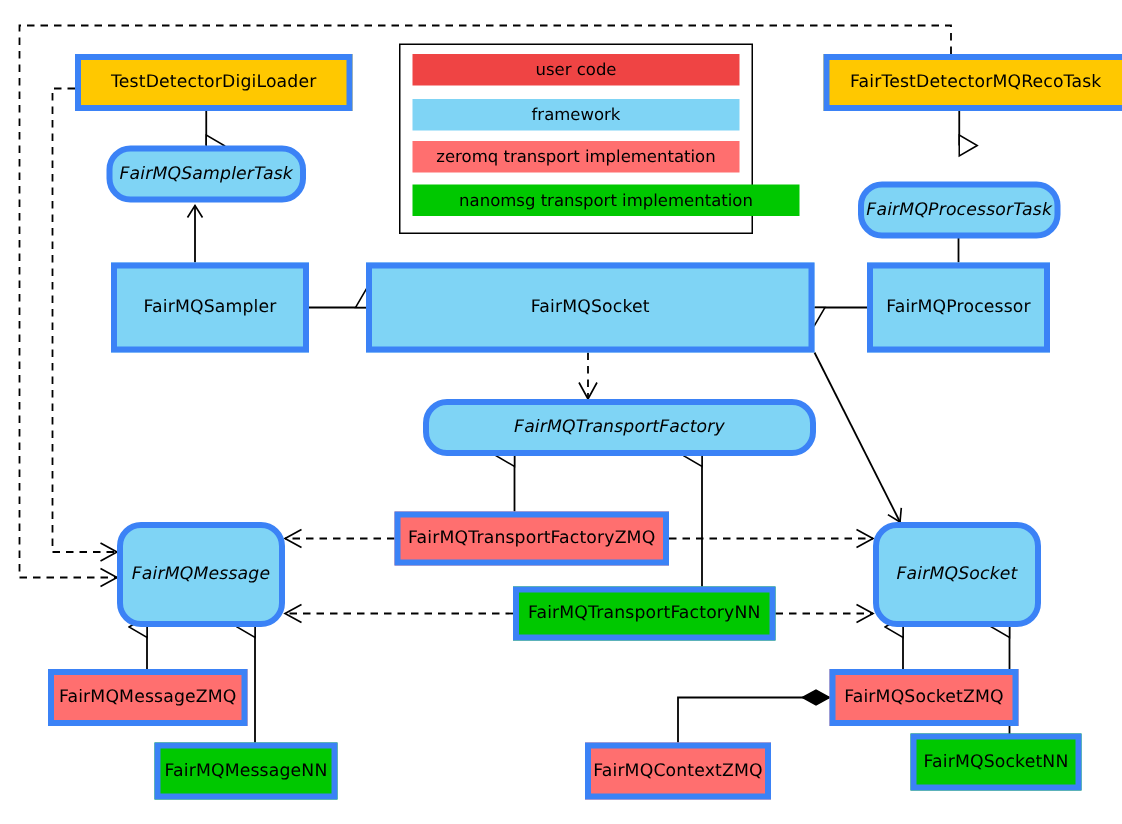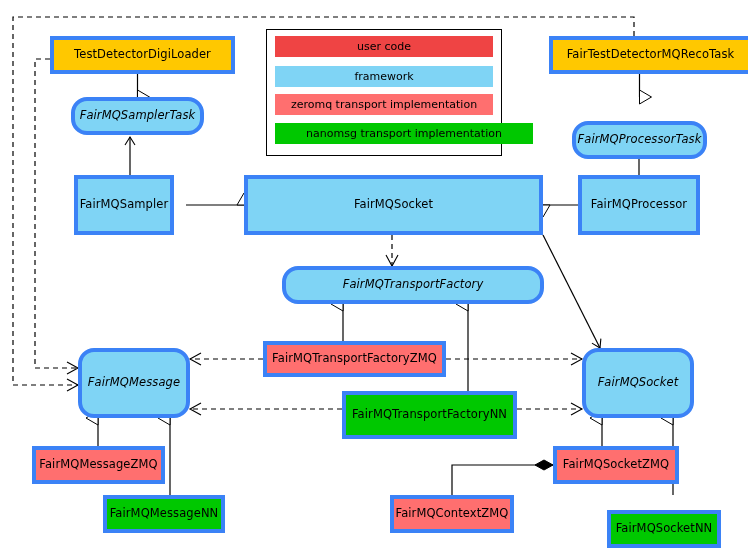--- a/index.html
+++ b/index.html
@@ -136,39 +136,39 @@
   <div class="legend-row" style="left:275px; top:123px; width:258px; height:21px; background:#00C800;">nanomsg transport implementation</div>
 
   <div class="node" style="left:50px; top:36px; width:185px; height:38px; background:#FFC800;">TestDetectorDigiLoader</div>
 
   <div class="node" style="left:533px; top:36px; width:203px; height:38px; background:#FFC800;margin-left:16px;">FairTestDetectorMQRecoTask</div>
 
   <div class="node abstract" style="left:71px; top:97px; width:133px; height:38px; background:#7FD4F5;">FairMQSamplerTask</div>
 
   <div class="node abstract" style="left:572px; top:97px; width:135px; height:38px; background:#7FD4F5;margin-top:24px;">FairMQProcessorTask</div>
 
-  <div class="node" style="left:74px; top:175px; width:100px; height:60px; background:#7FD4F5;">FairMQSampler</div>
+  <div class="node" style="left:74px; top:175px; width:132px; height:60px; background:#7FD4F5;">FairMQSampler</div>
 
   <div class="node" style="left:244px; top:175px; width:299px; height:60px; background:#7FD4F5;">FairMQSocket</div>
 
   <div class="node" style="left:578px; top:175px; width:122px; height:60px; background:#7FD4F5;">FairMQProcessor</div>
 
   <div class="node abstract" style="left:261px; top:266px; width:262px; height:38px; background:#7FD4F5;margin-left:21px;">FairMQTransportFactory</div>
 
   <div class="node" style="left:263px; top:341px; width:183px; height:36px; background:#FF6F6F;">FairMQTransportFactoryZMQ</div>
 
-  <div class="node" style="left:342px; top:391px; width:175px; height:48px; background:#00C800;">FairMQTransportFactoryNN</div>
+  <div class="node" style="left:342px; top:391px; width:175px; height:36px; background:#00C800;">FairMQTransportFactoryNN</div>
 
   <div class="node abstract" style="left:78px; top:348px; width:112px; height:70px; background:#7FD4F5;">FairMQMessage</div>
 
   <div class="node abstract" style="left:582px; top:348px; width:112px; height:70px; background:#7FD4F5;">FairMQSocket</div>
 
   <div class="node" style="left:32px; top:446px; width:133px; height:38px; background:#FF6F6F;">FairMQMessageZMQ</div>
 
   <div class="node" style="left:103px; top:495px; width:122px; height:38px; background:#00C800;">FairMQMessageNN</div>
 
   <div class="node" style="left:553px; top:446px; width:126px; height:38px; background:#FF6F6F;">FairMQSocketZMQ</div>
 
-  <div class="node" style="left:607px; top:510px; width:114px; height:38px; background:#00C800;">FairMQSocketNN</div>
+  <div class="node" style="left:607px; top:489px; width:114px; height:38px; background:#00C800;">FairMQSocketNN</div>
 
   <div class="node" style="left:390px; top:495px; width:124px; height:38px; background:#FF6F6F;">FairMQContextZMQ</div>
 
 </div>
 
 </body></html>

